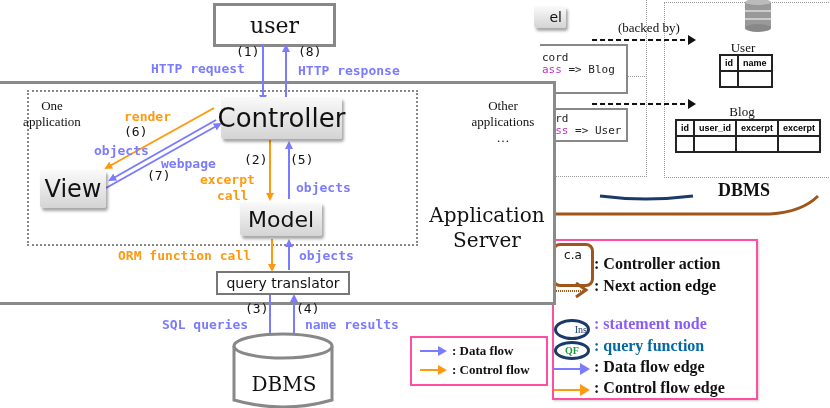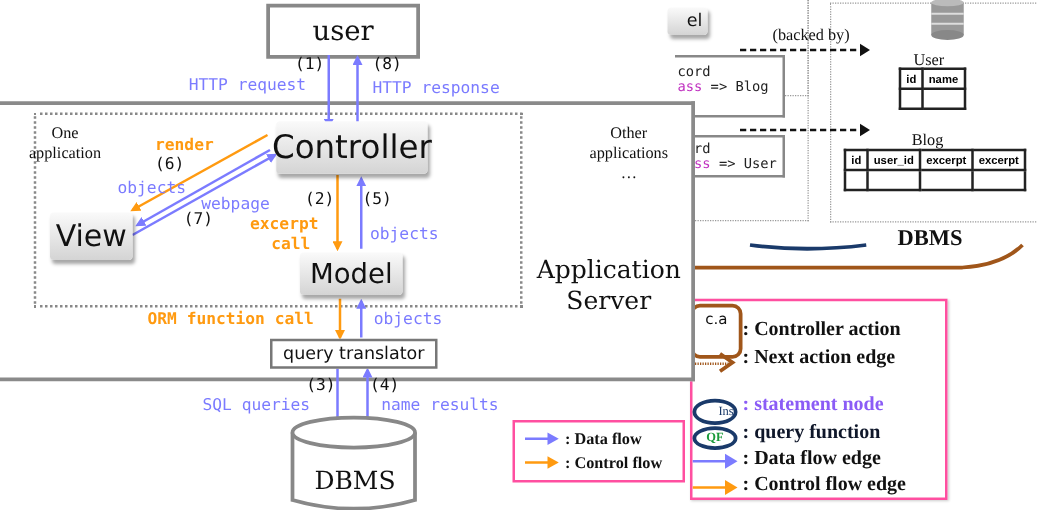--- a/index.html
+++ b/index.html
@@ -1,21 +1,21 @@
 <!DOCTYPE html>
 <html><head>
 <meta charset="utf-8">
 <style>
   html, body { margin:0; padding:0; background:#ffffff; }
   body { width:830px; height:408px; position:relative; overflow:hidden; font-family:"DejaVu Sans", sans-serif; }
   .abs { position:absolute; }
   .serif { font-family:"DejaVu Serif", "Liberation Serif", serif; }
   .times { font-family:"Liberation Serif", serif; }
   .mono { font-family:"DejaVu Sans Mono", monospace; }
-  .lbl-blue { color:#7b7bff; font-family:"DejaVu Sans Mono", monospace; font-weight:normal; font-size:13px; white-space:nowrap; }
+  .lbl-blue { color:#7b7bff; font-family:"DejaVu Sans Mono", monospace; font-weight:bold; font-size:13px; white-space:nowrap; }
   .lbl-orange { color:#ff9a10; font-family:"DejaVu Sans Mono", monospace; font-weight:bold; font-size:13px; white-space:nowrap; }
   .lbl-num { color:#111; font-family:"DejaVu Sans Mono", monospace; font-size:13px; white-space:nowrap; }
   .node3d {
     background:linear-gradient(#fafafa, #d4d4d4);
     box-shadow:2px 3px 3px rgba(0,0,0,0.35);
     border-radius:3px;
     font-family:"DejaVu Sans", sans-serif; color:#111;
     display:flex; align-items:center; justify-content:center;
   }
   .table-grid { border-collapse:collapse; font-family:"Liberation Sans", sans-serif; font-weight:bold; font-size:9px; }
@@ -119,21 +119,21 @@
     <div class="abs times" style="left:40px;top:36px;font-size:16px;font-weight:bold;color:#111;white-space:nowrap;">: Next action edge</div>
 
     <div class="abs" style="left:0;top:78px;width:30px;height:15px;border:3px solid #1a3a6a;border-radius:50%;background:#fff;display:flex;align-items:center;justify-content:flex-end;">
       <span class="times" style="font-size:10px;color:#1a3a6a;">Ins</span>
     </div>
     <div class="abs times" style="left:40px;top:74px;font-size:16px;font-weight:bold;color:#8b5cf6;white-space:nowrap;">: statement node</div>
 
     <div class="abs" style="left:0;top:100px;width:30px;height:13px;border:3px solid #1a3a6a;border-radius:50%;background:#fff;display:flex;align-items:center;justify-content:center;">
       <span class="times" style="font-size:10px;font-weight:bold;color:#1a9a3a;">QF</span>
     </div>
-    <div class="abs times" style="left:40px;top:96px;font-size:16px;font-weight:bold;color:#0f172a;white-space:nowrap;">: query function</div>
+    <div class="abs times" style="left:40px;top:96px;font-size:16px;font-weight:bold;color:#0369a1;white-space:nowrap;">: query function</div>
 
     <svg class="abs" style="left:0;top:118px;" width="40" height="20">
       <line x1="0" y1="10" x2="28" y2="10" stroke="#7b7bff" stroke-width="2"></line>
       <polygon points="26,4 36,10 26,16" fill="#7b7bff"></polygon>
     </svg>
     <div class="abs times" style="left:40px;top:117px;font-size:16px;font-weight:bold;color:#111;white-space:nowrap;">: Data flow edge</div>
 
     <svg class="abs" style="left:0;top:139px;" width="40" height="20">
       <line x1="0" y1="10" x2="28" y2="10" stroke="#ff9a10" stroke-width="2"></line>
       <polygon points="26,4 36,10 26,16" fill="#ff9a10"></polygon>

